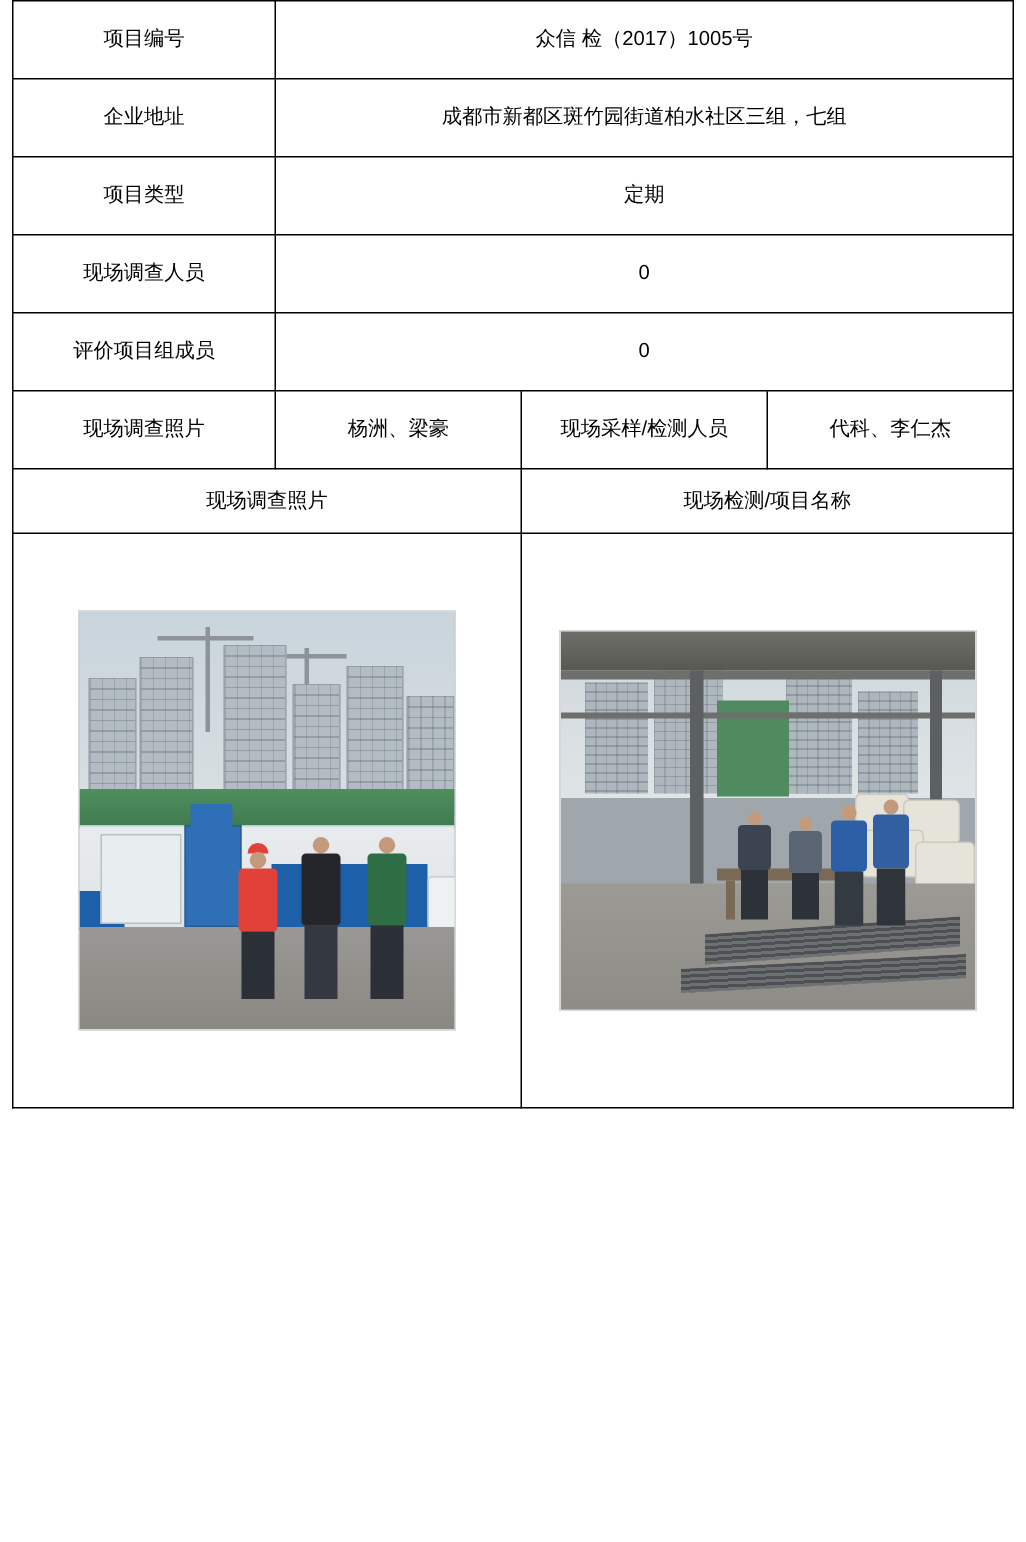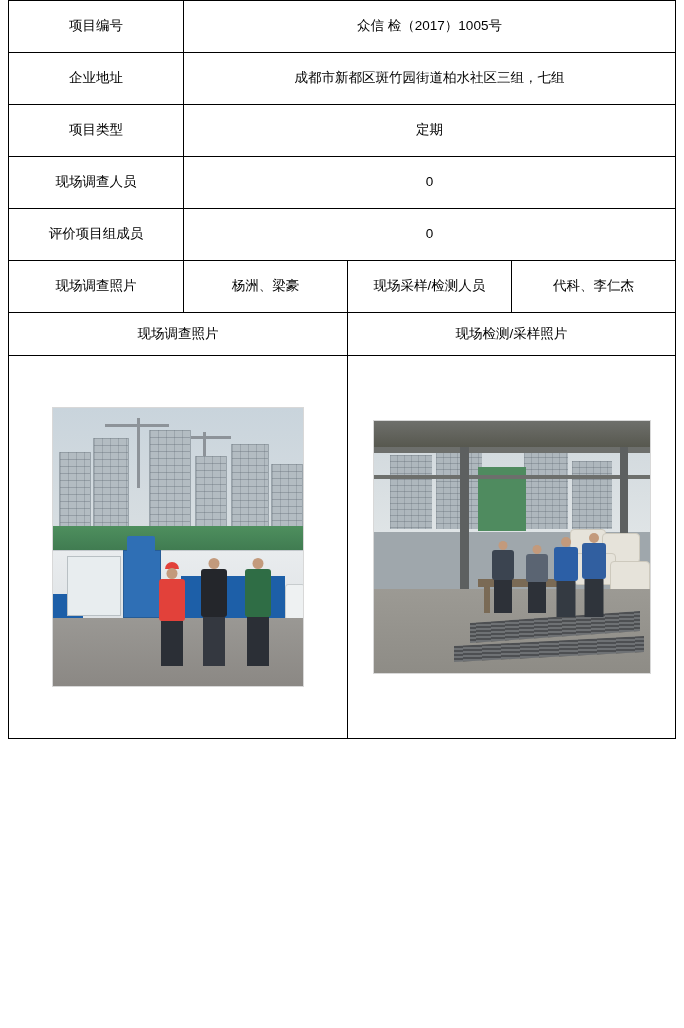--- a/index.html
+++ b/index.html
@@ -238,21 +238,21 @@
 
       <tr class="row-h">
         <td class="label-cell">现场调查照片</td>
         <td class="value-cell">杨洲、梁豪</td>
         <td class="label-cell">现场采样/检测人员</td>
         <td class="value-cell">代科、李仁杰</td>
       </tr>
 
       <tr>
         <td colspan="2" class="photo-head">现场调查照片</td>
-        <td colspan="2" class="photo-head">现场检测/采样照片</td>
+        <td colspan="2" class="photo-head">现场检测/项目名称</td>
       </tr>
 
       <tr>
         <td colspan="2" class="photo-cell">
           <div class="photo-box">
             <div class="photo1">
               <div class="p1-sky"></div>
 
               <div class="p1-crane" style="left:84px; top:10px; width:3px; height:70px;"></div>
               <div class="p1-crane" style="left:52px; top:16px; width:64px; height:3px;"></div>

